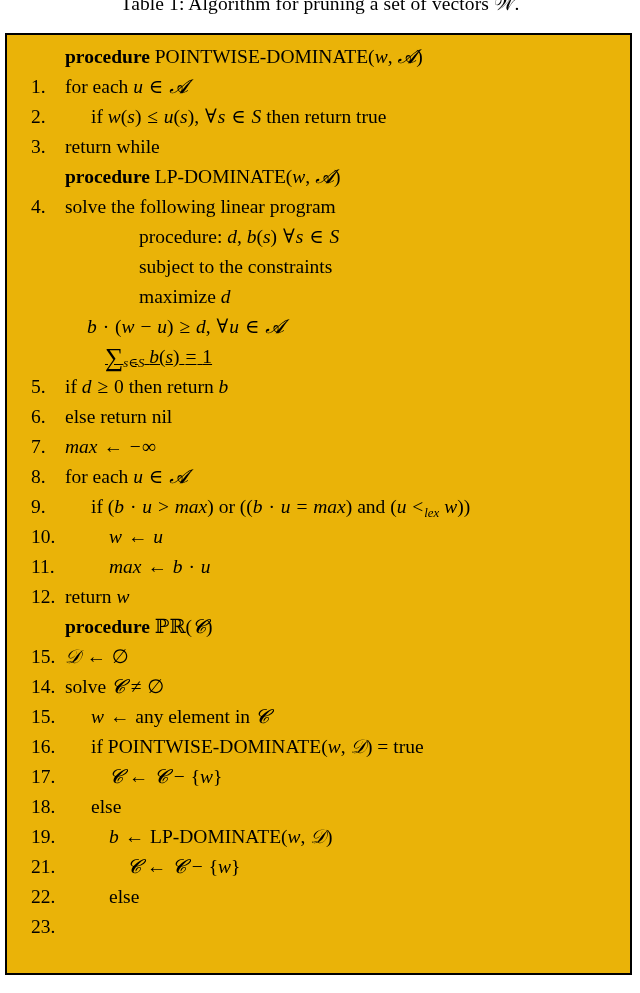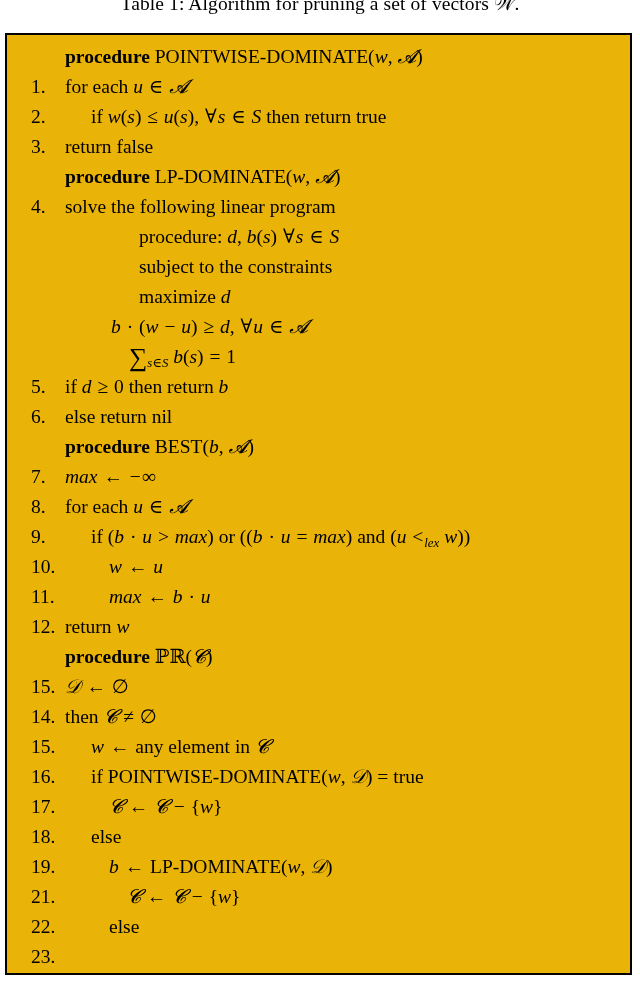--- a/index.html
+++ b/index.html
@@ -75,21 +75,21 @@
     display: inline-block;
     vertical-align: baseline;
   }
 
   
   .ind0  { padding-left: 0px; }
   .ind1  { padding-left: 26px; }
   .ind2  { padding-left: 44px; }
   .ind3  { padding-left: 62px; }
   .subline { padding-left: 132px; }
-  .subline2 { padding-left: 104px; }
+  .subline2 { padding-left: 80px; }
 
   .kw { font-weight: bold; }
 
   
   .mi  { font-style: italic; }                 
   .mrm { font-style: normal; }                 
   .cal { font-family: "Liberation Serif", serif; font-style: italic; }
   .bb  { font-weight: normal; }
   .op  { font-style: normal; padding: 0 1px; }
   .sub { font-size: 0.66em; font-style: italic; vertical-align: -0.28em; }
@@ -114,21 +114,21 @@
 
       <div class="line">
         <span class="num">1.</span><span class="body-txt ind0"><span class="mrm">for each</span> <span class="mi">u</span> <span class="op">∈</span> <span class="cal">𝓐</span></span>
       </div>
 
       <div class="line">
         <span class="num">2.</span><span class="body-txt ind1"><span class="mrm">if</span> <span class="mi">w</span><span class="mrm">(</span><span class="mi">s</span><span class="mrm">)</span> <span class="op">≤</span> <span class="mi">u</span><span class="mrm">(</span><span class="mi">s</span><span class="mrm">)</span><span class="mrm">,</span> <span class="op">∀</span><span class="mi">s</span> <span class="op">∈</span> <span class="mi" style="font-style:italic">S</span> <span class="mrm">then return true</span></span>
       </div>
 
       <div class="line">
-        <span class="num">3.</span><span class="body-txt ind0"><span class="mrm">return false</span></span>
+        <span class="num">3.</span><span class="body-txt ind0"><span class="mrm">return while</span></span>
       </div>
 
       <div class="line">
         <span class="num"></span><span class="body-txt"><span class="kw">procedure</span> <span class="mrm">LP-DOMINATE(</span><span class="mi">w</span><span class="mrm">,</span><span class="spc"></span><span class="cal">𝓐</span><span class="mrm">)</span></span>
       </div>
 
       <div class="line">
         <span class="num">4.</span><span class="body-txt ind0"><span class="mrm">solve the following linear program</span></span>
       </div>
 
@@ -142,34 +142,31 @@
 
       <div class="line subline">
         <span class="body-txt"><span class="mrm">maximize</span> <span class="mi">d</span></span>
       </div>
 
       <div class="line subline2">
         <span class="body-txt"><span class="mi">b</span> <span class="op">·</span> <span class="mrm">(</span><span class="mi">w</span> <span class="op">−</span> <span class="mi">u</span><span class="mrm">)</span> <span class="op">≥</span> <span class="mi">d</span><span class="mrm">,</span> <span class="op">∀</span><span class="mi">u</span> <span class="op">∈</span> <span class="cal">𝓐</span></span>
       </div>
 
       <div class="line subline2">
-        <span class="body-txt" style="padding-left:18px;"><span class="big">∑</span><span class="sub"><span class="mi">s</span>∈<span class="mi">S</span></span> <span class="mi">b</span><span class="mrm">(</span><span class="mi">s</span><span class="mrm">)</span> <span class="op">=</span> <span class="mrm">1</span></span>
+        <span class="body-txt" style="padding-left:18px;text-decoration:underline;"><span class="big">∑</span><span class="sub"><span class="mi">s</span>∈<span class="mi">S</span></span> <span class="mi">b</span><span class="mrm">(</span><span class="mi">s</span><span class="mrm">)</span> <span class="op">=</span> <span class="mrm">1</span></span>
       </div>
 
       <div class="line">
         <span class="num">5.</span><span class="body-txt ind0"><span class="mrm">if</span> <span class="mi">d</span> <span class="op">≥</span> <span class="mrm">0 then return</span> <span class="mi">b</span></span>
       </div>
 
       <div class="line">
         <span class="num">6.</span><span class="body-txt ind0"><span class="mrm">else return nil</span></span>
       </div>
 
-      <div class="line">
-        <span class="num"></span><span class="body-txt"><span class="kw">procedure</span> <span class="mrm">BEST(</span><span class="mi">b</span><span class="mrm">,</span><span class="spc"></span><span class="cal">𝓐</span><span class="mrm">)</span></span>
-      </div>
 
       <div class="line">
         <span class="num">7.</span><span class="body-txt ind0"><span class="mi">max</span> <span class="op">←</span> <span class="op">−</span><span class="mrm">∞</span></span>
       </div>
 
       <div class="line">
         <span class="num">8.</span><span class="body-txt ind0"><span class="mrm">for each</span> <span class="mi">u</span> <span class="op">∈</span> <span class="cal">𝓐</span></span>
       </div>
 
       <div class="line">
@@ -190,21 +187,21 @@
 
       <div class="line">
         <span class="num"></span><span class="body-txt"><span class="kw">procedure</span> <span class="bb">ℙℝ</span><span class="mrm">(</span><span class="cal">𝓒</span><span class="mrm">)</span></span>
       </div>
 
       <div class="line">
         <span class="num">15.</span><span class="body-txt ind0"><span class="cal">𝒟</span> <span class="op">←</span> <span class="mrm">∅</span></span>
       </div>
 
       <div class="line">
-        <span class="num">14.</span><span class="body-txt ind0"><span class="mrm">then</span> <span class="cal">𝓒</span> <span class="op">≠</span> <span class="mrm">∅</span></span>
+        <span class="num">14.</span><span class="body-txt ind0"><span class="mrm">solve</span> <span class="cal">𝓒</span> <span class="op">≠</span> <span class="mrm">∅</span></span>
       </div>
 
       <div class="line">
         <span class="num">15.</span><span class="body-txt ind1"><span class="mi">w</span> <span class="op">←</span> <span class="mrm">any element in</span> <span class="cal">𝓒</span></span>
       </div>
 
       <div class="line">
         <span class="num">16.</span><span class="body-txt ind1"><span class="mrm">if POINTWISE-DOMINATE(</span><span class="mi">w</span><span class="mrm">,</span> <span class="cal">𝒟</span><span class="mrm">) = true</span></span>
       </div>
 

